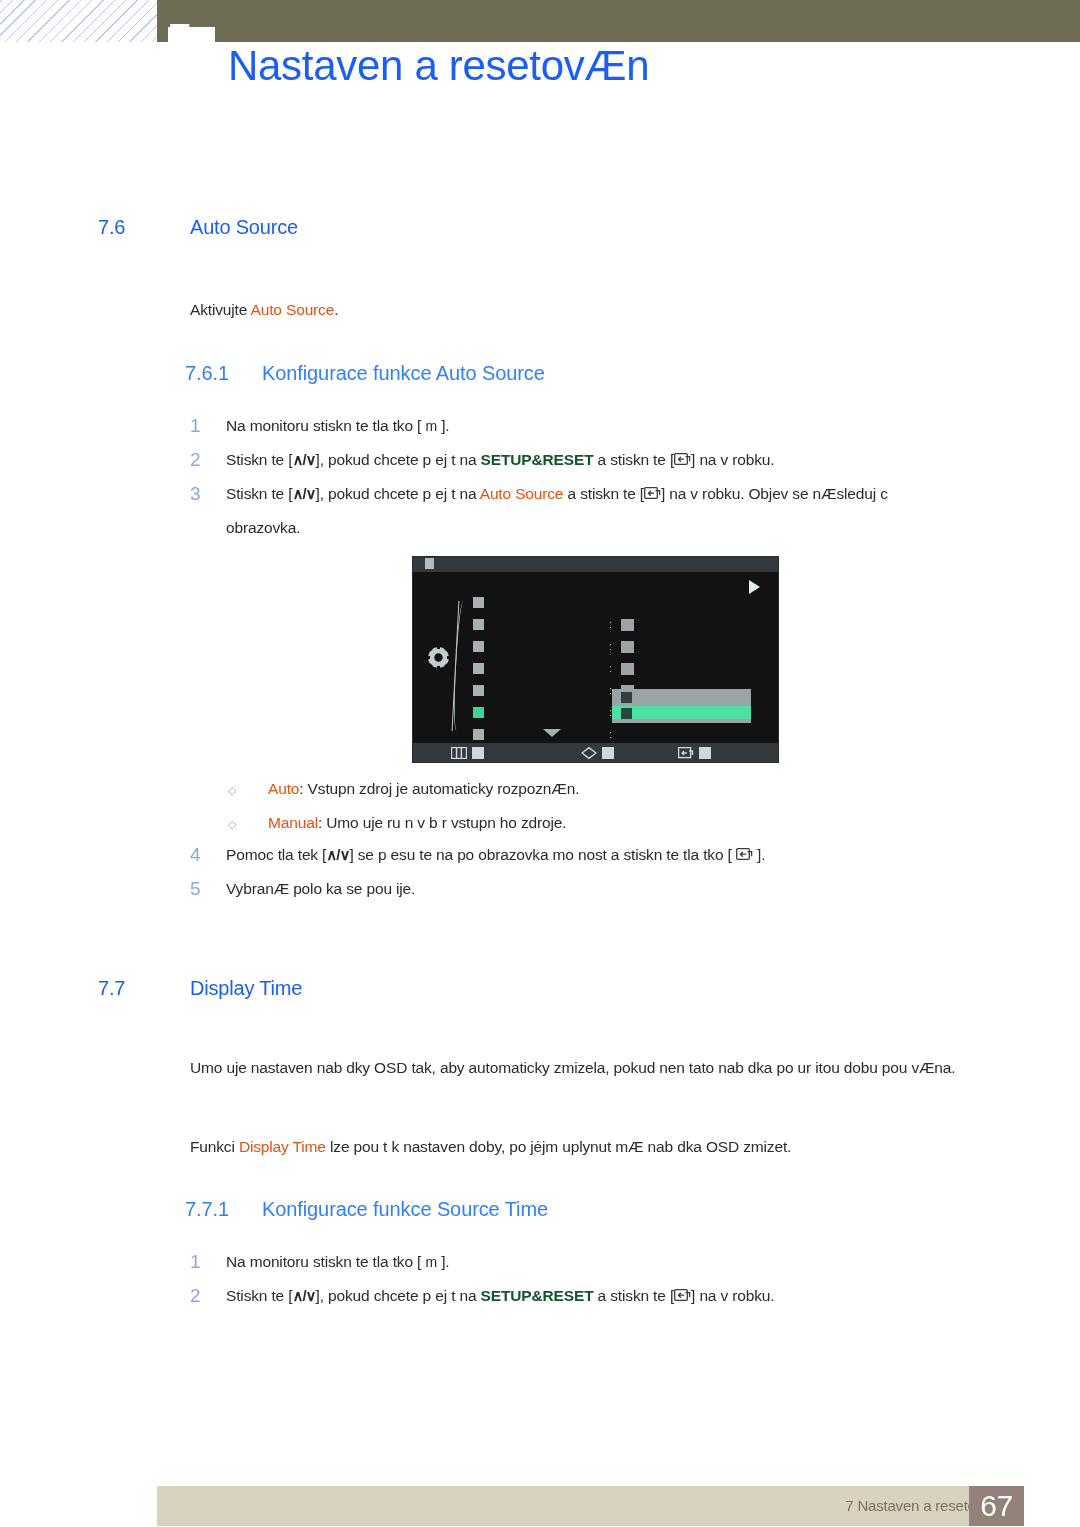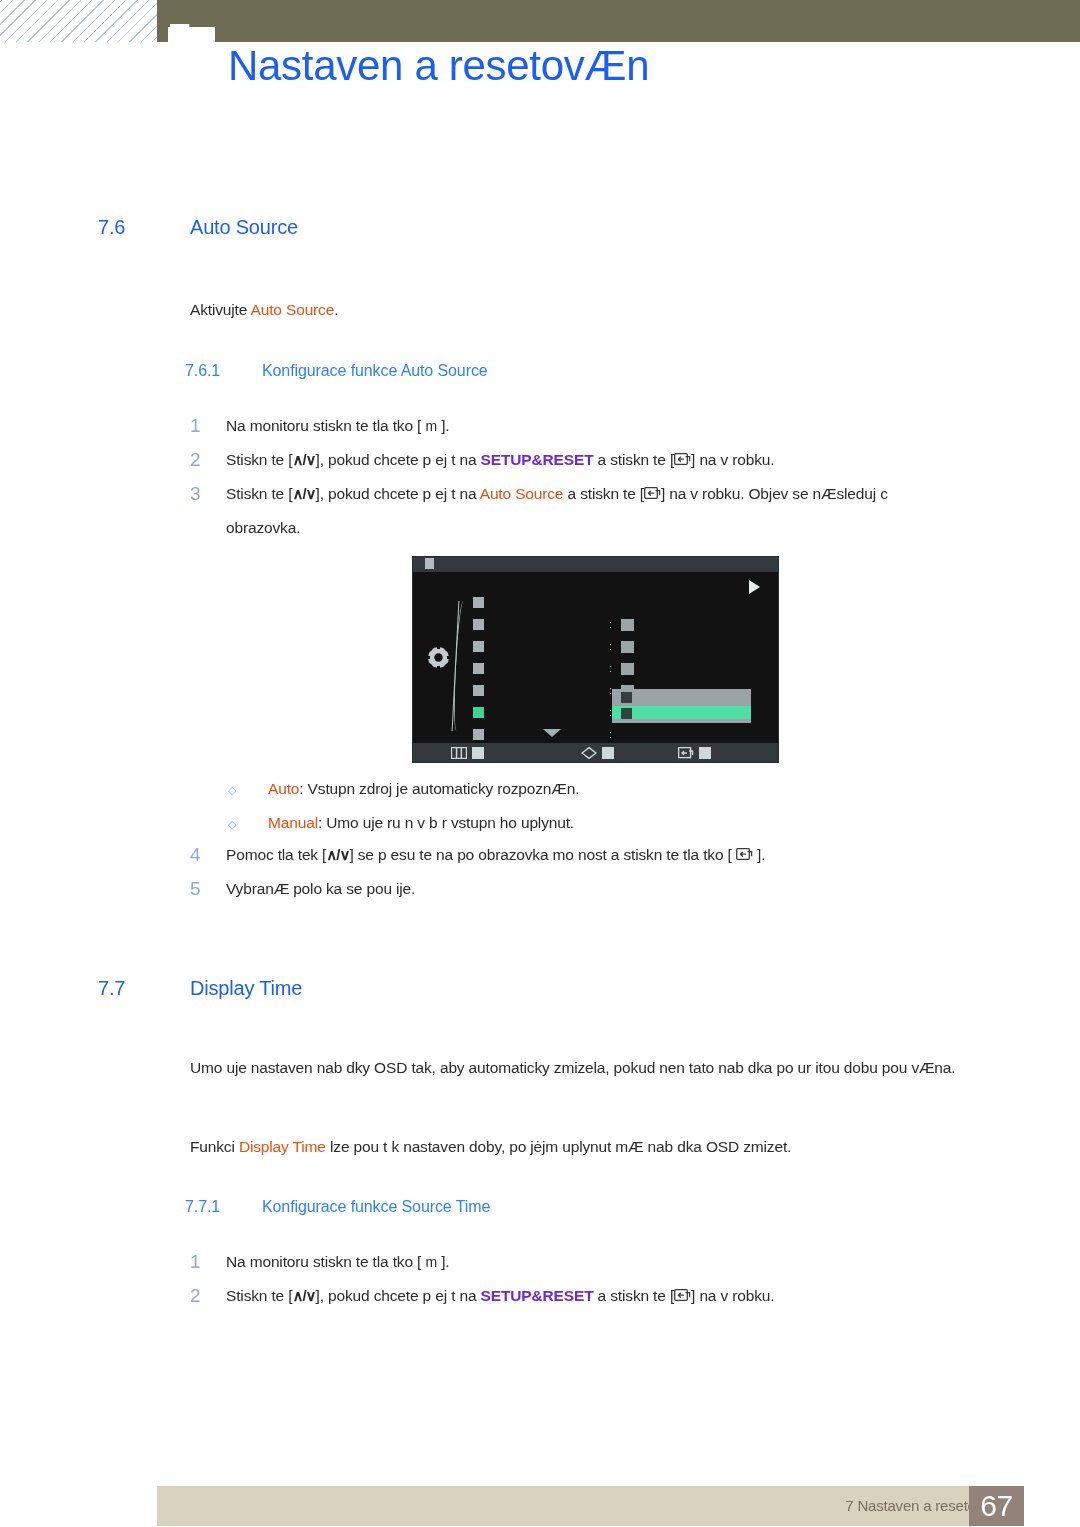--- a/index.html
+++ b/index.html
@@ -85,37 +85,37 @@
     position: absolute;
     font-size: 20px;
     color: #1b5ef5;
     white-space: nowrap;
     letter-spacing: -0.2px;
   }
   .h1 .num { display: inline-block; width: 92px; }
 
   .h2 {
     position: absolute;
-    font-size: 16px;
+    font-size: 20px;
     color: #2f7fff;
     white-space: nowrap;
     letter-spacing: -0.1px;
   }
   .h2 .num { display: inline-block; width: 77px; }
 
   .body-text {
     position: absolute;
     font-size: 15.5px;
     line-height: 34px;
     color: #2b2b2b;
     letter-spacing: -0.15px;
   }
 
   .orange { color: #e8500f; }
-  .orange-b { color: #6d28d9; font-weight: bold; text-align: right; }
+  .orange-b { color: #14532d; font-weight: bold; text-align: right; }
 
   
   .step {
     position: absolute;
     display: flex;
     align-items: flex-start;
     font-size: 15.5px;
     line-height: 34px;
     color: #2b2b2b;
     letter-spacing: -0.15px;
@@ -476,21 +476,21 @@
       <span class="osd-foot-glyph"></span>
     </div>
   </div>
 
   <div class="bullet" style="left:228px; top:772px; width:700px;">
     <span class="dot">◇</span>
     <span class="txt"><span class="orange">Auto</span><span>: Vstupn  zdroj je automaticky rozpoznÆn.</span></span>
   </div>
   <div class="bullet" style="left:228px; top:806px; width:700px;">
     <span class="dot">◇</span>
-    <span class="txt"><span class="orange">Manual</span><span>: Umo  uje ru n  v b r vstupn ho uplynut.</span></span>
+    <span class="txt"><span class="orange">Manual</span><span>: Umo  uje ru n  v b r vstupn ho zdroje.</span></span>
   </div>
 
   <div class="step" style="left:190px; top:838px; width:760px;">
     <span class="idx">4</span>
     <span class="txt"><span>Pomoc  tla  tek [</span><span class="key key-ud">∧/∨</span><span>] se p esu te na po obrazovka mo nost a stiskn te tla  tko [ </span><span class="ico-enter"><svg width="17" height="14" viewBox="0 0 17 14">
             <rect x="0.7" y="0.7" width="12.6" height="10.6" rx="1" fill="none" stroke="#3b3b3b" stroke-width="1.3"></rect>
             <path d="M11.5 3.6 H15.6 V8.2" fill="none" stroke="#3b3b3b" stroke-width="1.3"></path>
             <path d="M9.6 6.2 H4.4 M6.5 4.2 L4.4 6.2 L6.5 8.2" fill="none" stroke="#3b3b3b" stroke-width="1.3" stroke-linecap="round" stroke-linejoin="round"></path>
           </svg></span><span> ].</span></span>
   </div>

